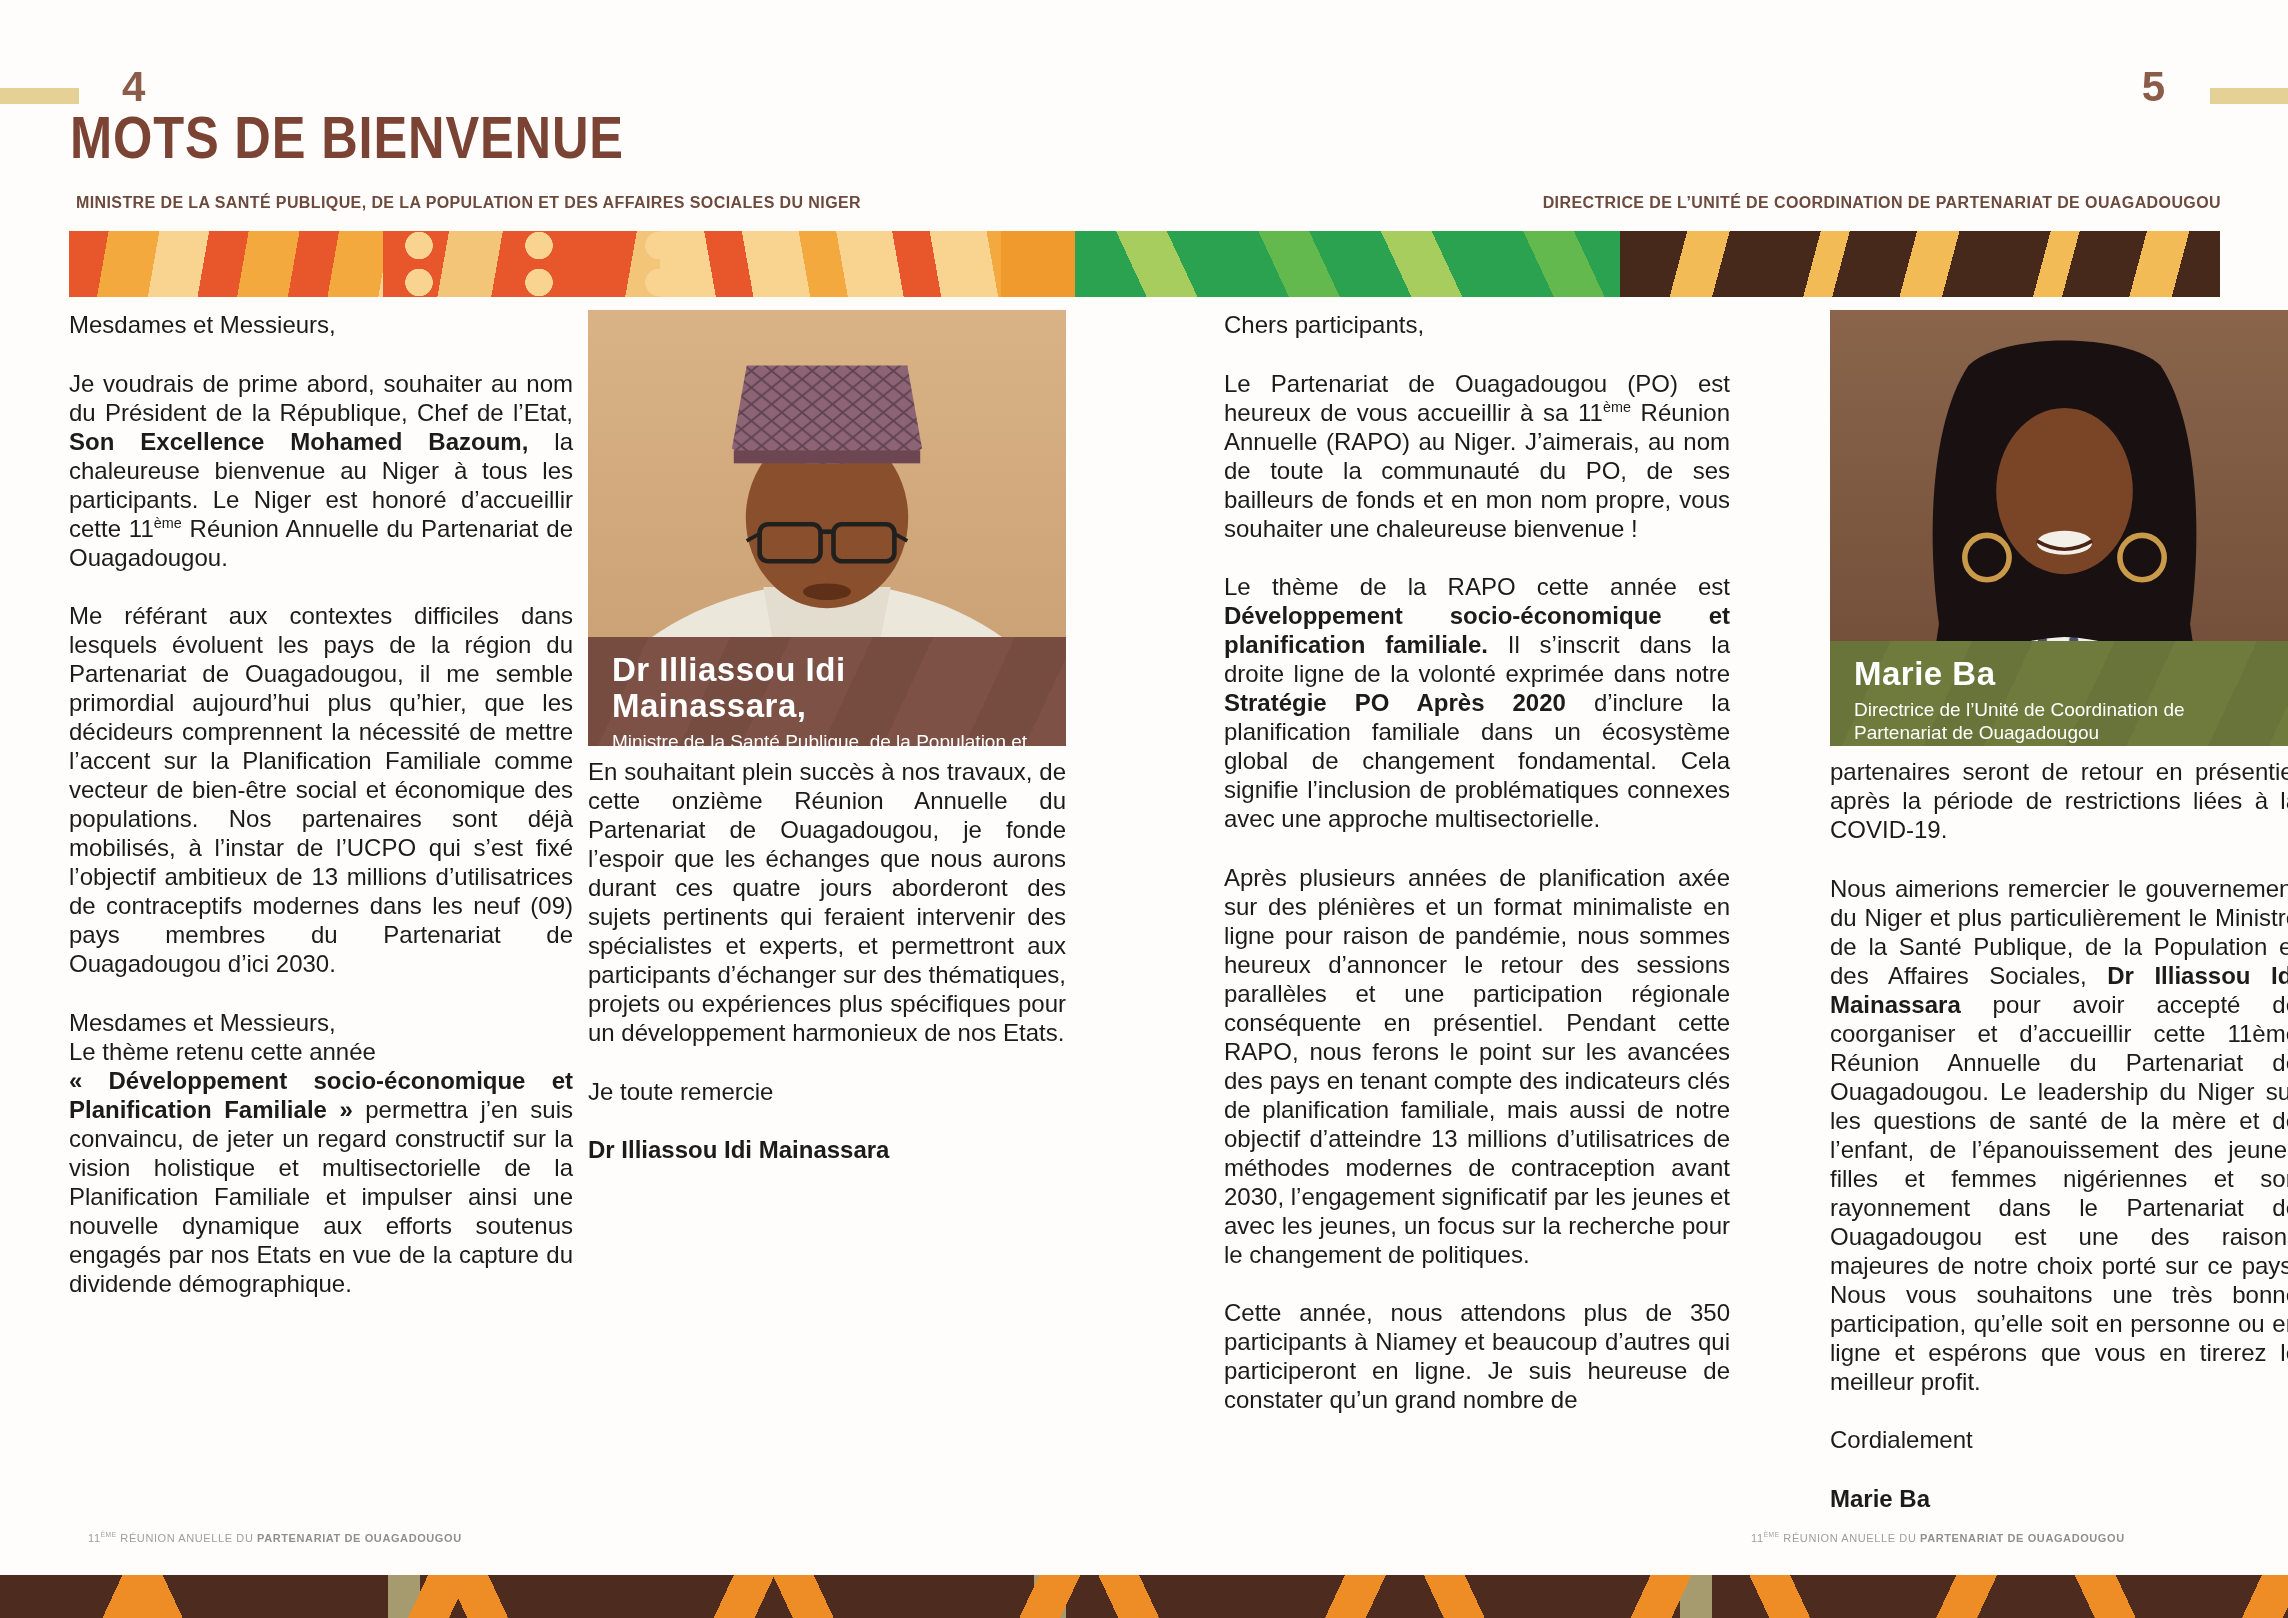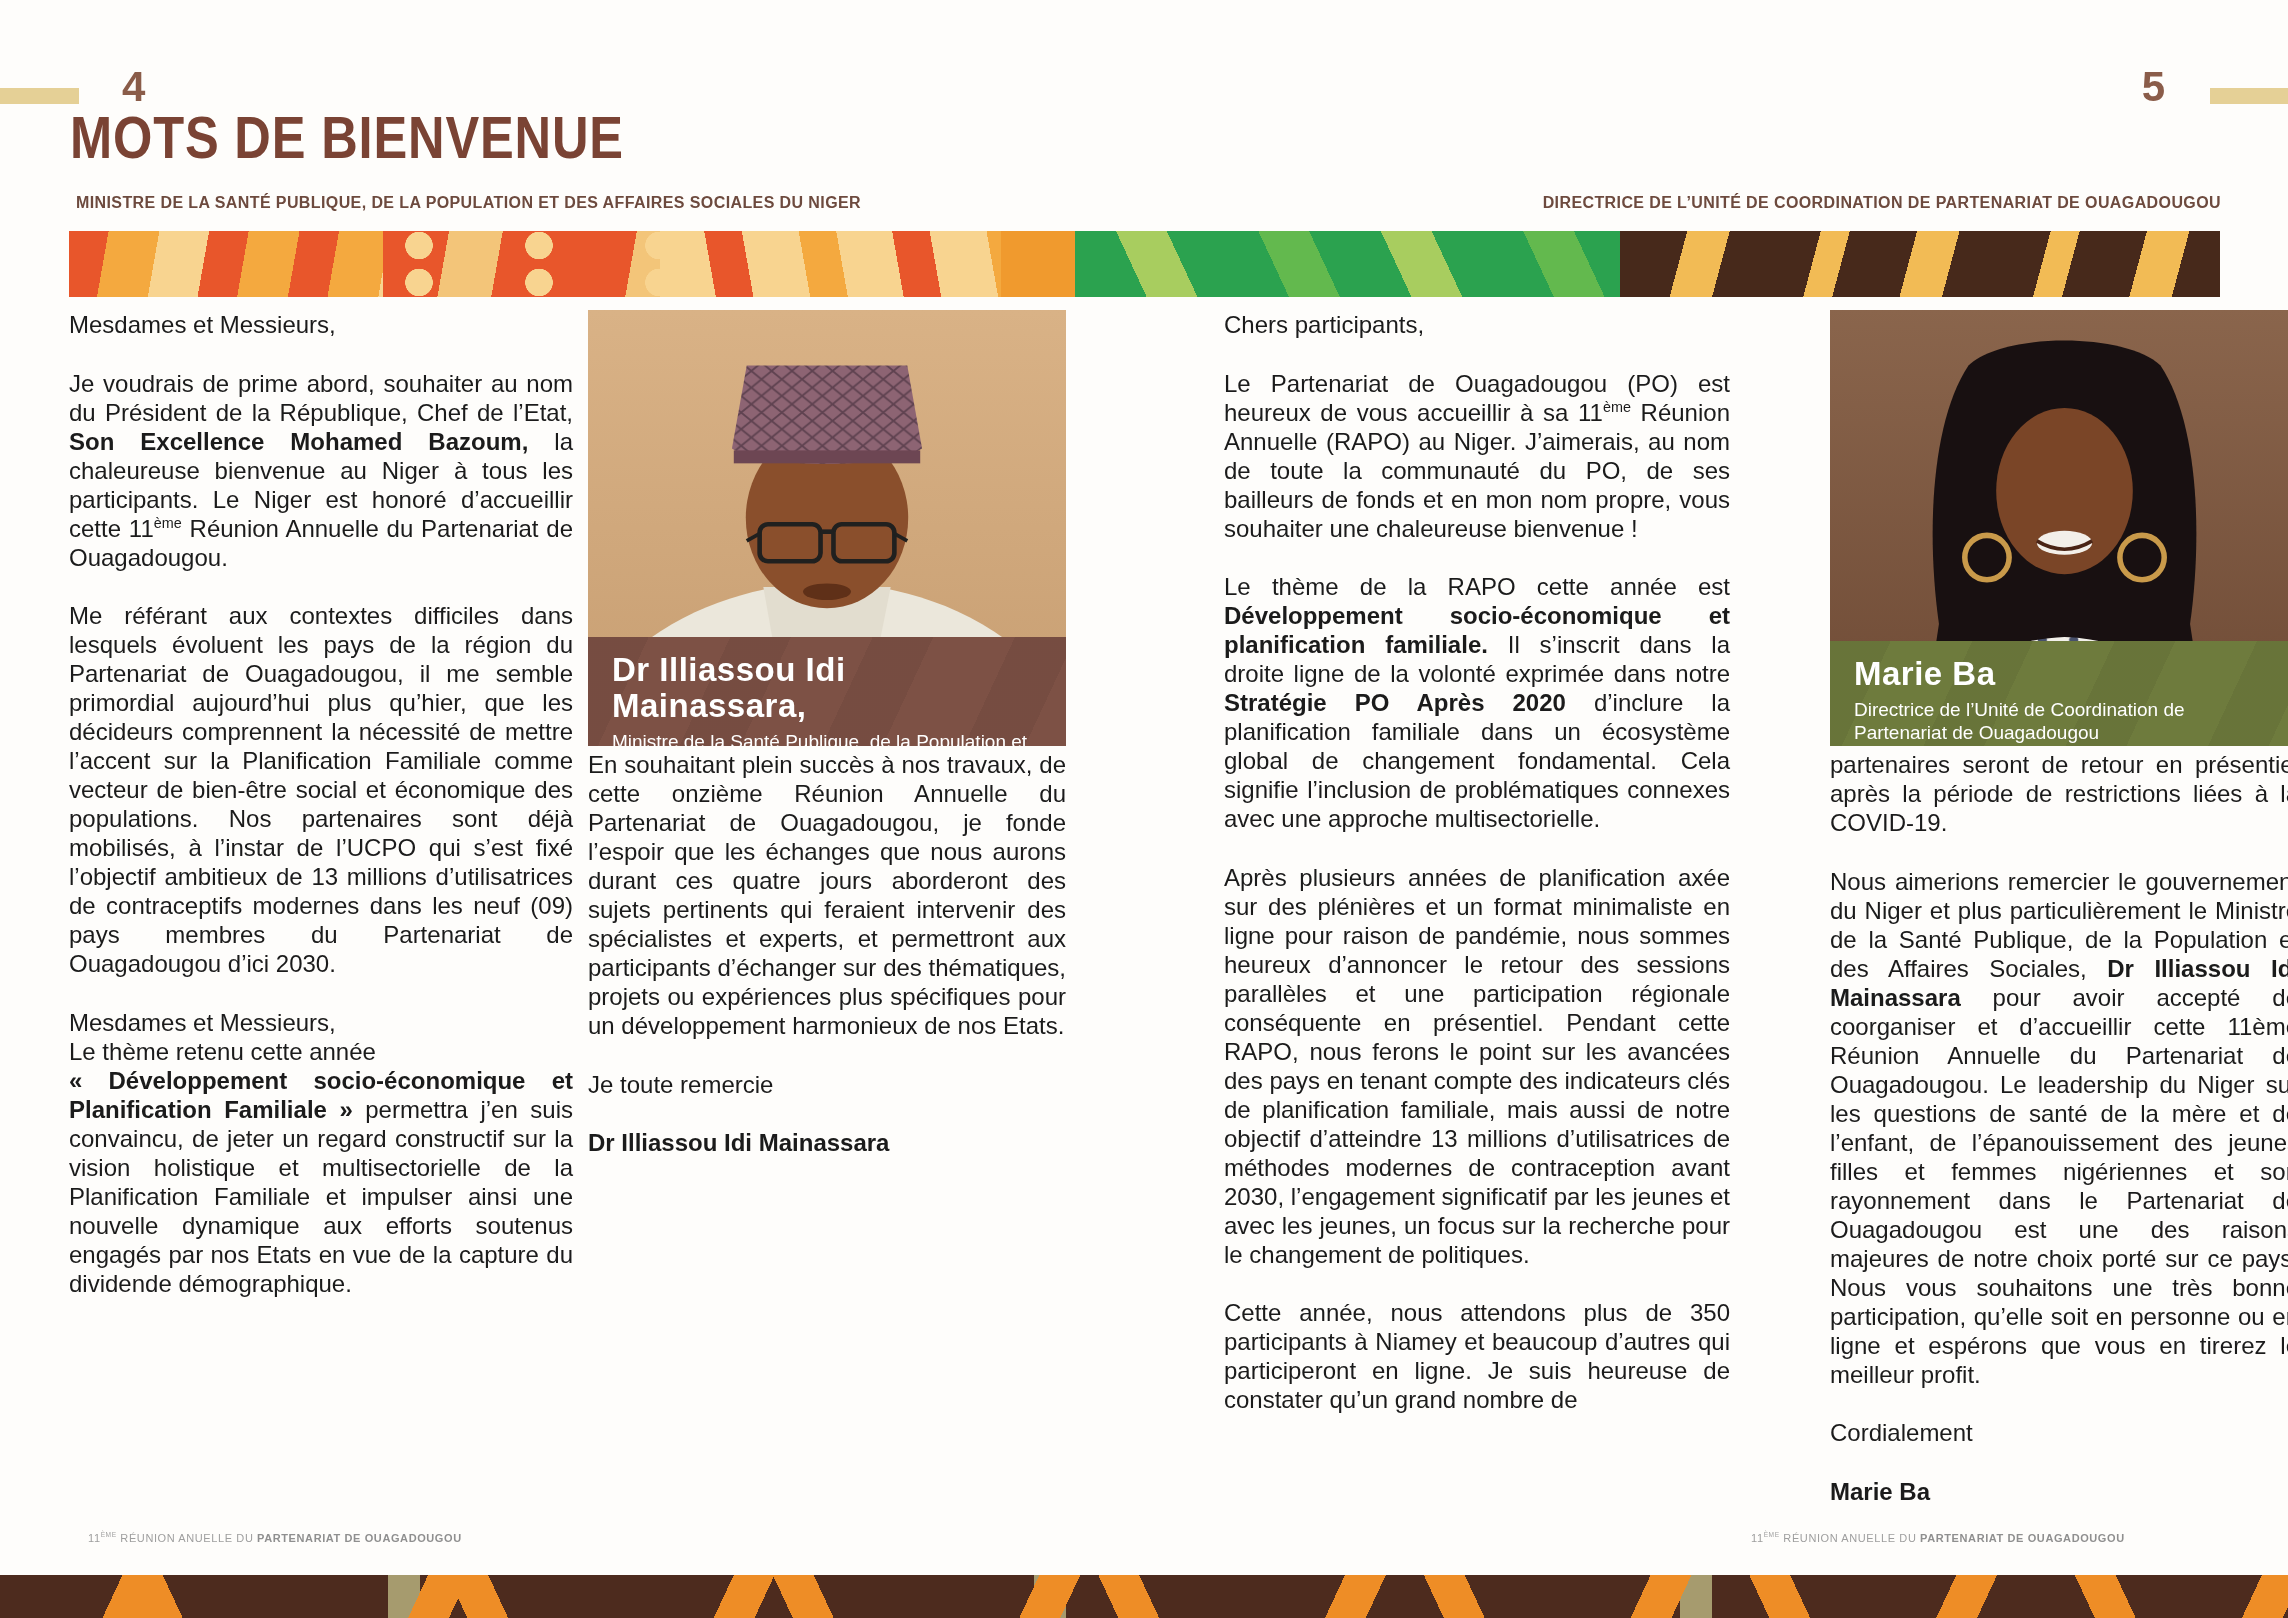--- a/index.html
+++ b/index.html
@@ -45,21 +45,21 @@
   
   .col{position:absolute;top:310px;font-size:24px;line-height:29px;text-align:justify;}
   .col1{left:69px;width:504px;}
   .col2{left:588px;width:478px;}
   .col3{left:1224px;width:506px;}
   .col4{left:1830px;width:469px;}
   .para{margin:0 0 29.5px;white-space:pre-line;}
   .para:last-child{margin-bottom:0;}
   sup{font-size:60%;vertical-align:super;line-height:0;}
   
-  .photo{position:relative;width:100%;height:436px;overflow:hidden;margin-bottom:4px;}
+  .photo{position:relative;width:100%;height:436px;overflow:hidden;margin-bottom:11px;}
   .photo svg{display:block;width:100%;height:100%;}
   .caption{
     position:absolute;left:0;right:0;bottom:0;color:#fff;padding:14.8px 24px 16.6px;
     background-image:repeating-linear-gradient(115deg,rgba(0,0,0,.06) 0 55px,transparent 55px 129px);
     text-align:left;
   }
   .caption-brown{background-color:#7d5145;height:109px;box-sizing:border-box;}
   .caption-olive{background-color:#6e7b3d;height:105px;box-sizing:border-box;}
   .caption .name{font-size:33px;font-weight:bold;letter-spacing:0.5px;margin:0 0 5.5px;line-height:1.1;}
   .caption .role{font-size:19px;line-height:1.25;margin:0;font-weight:normal;}

